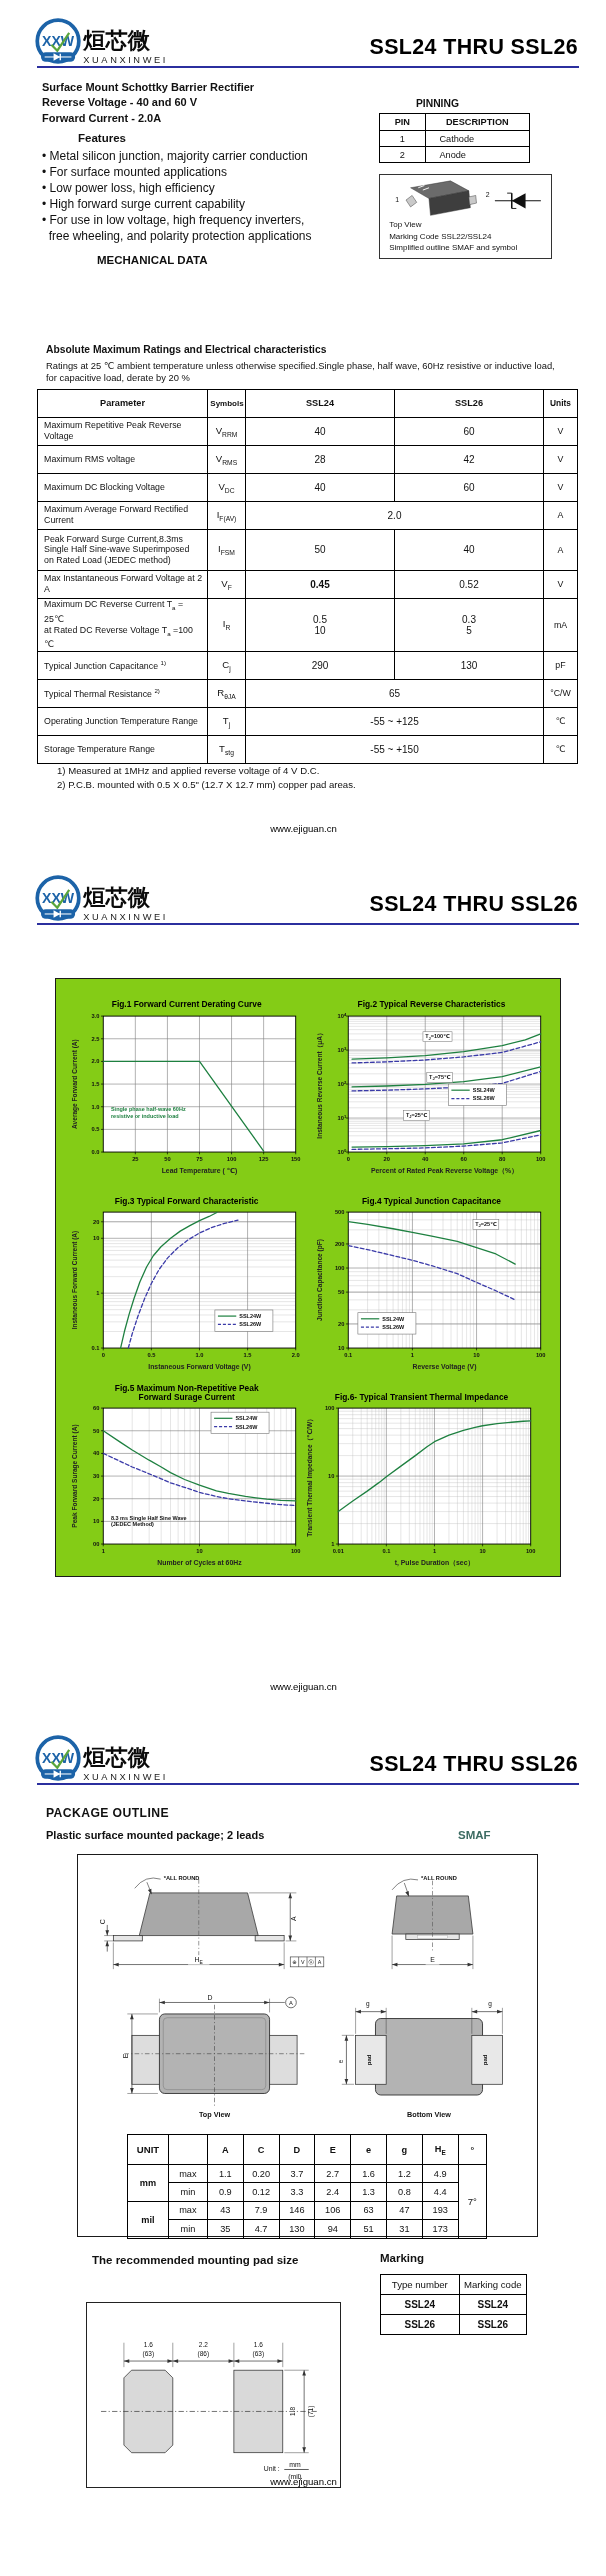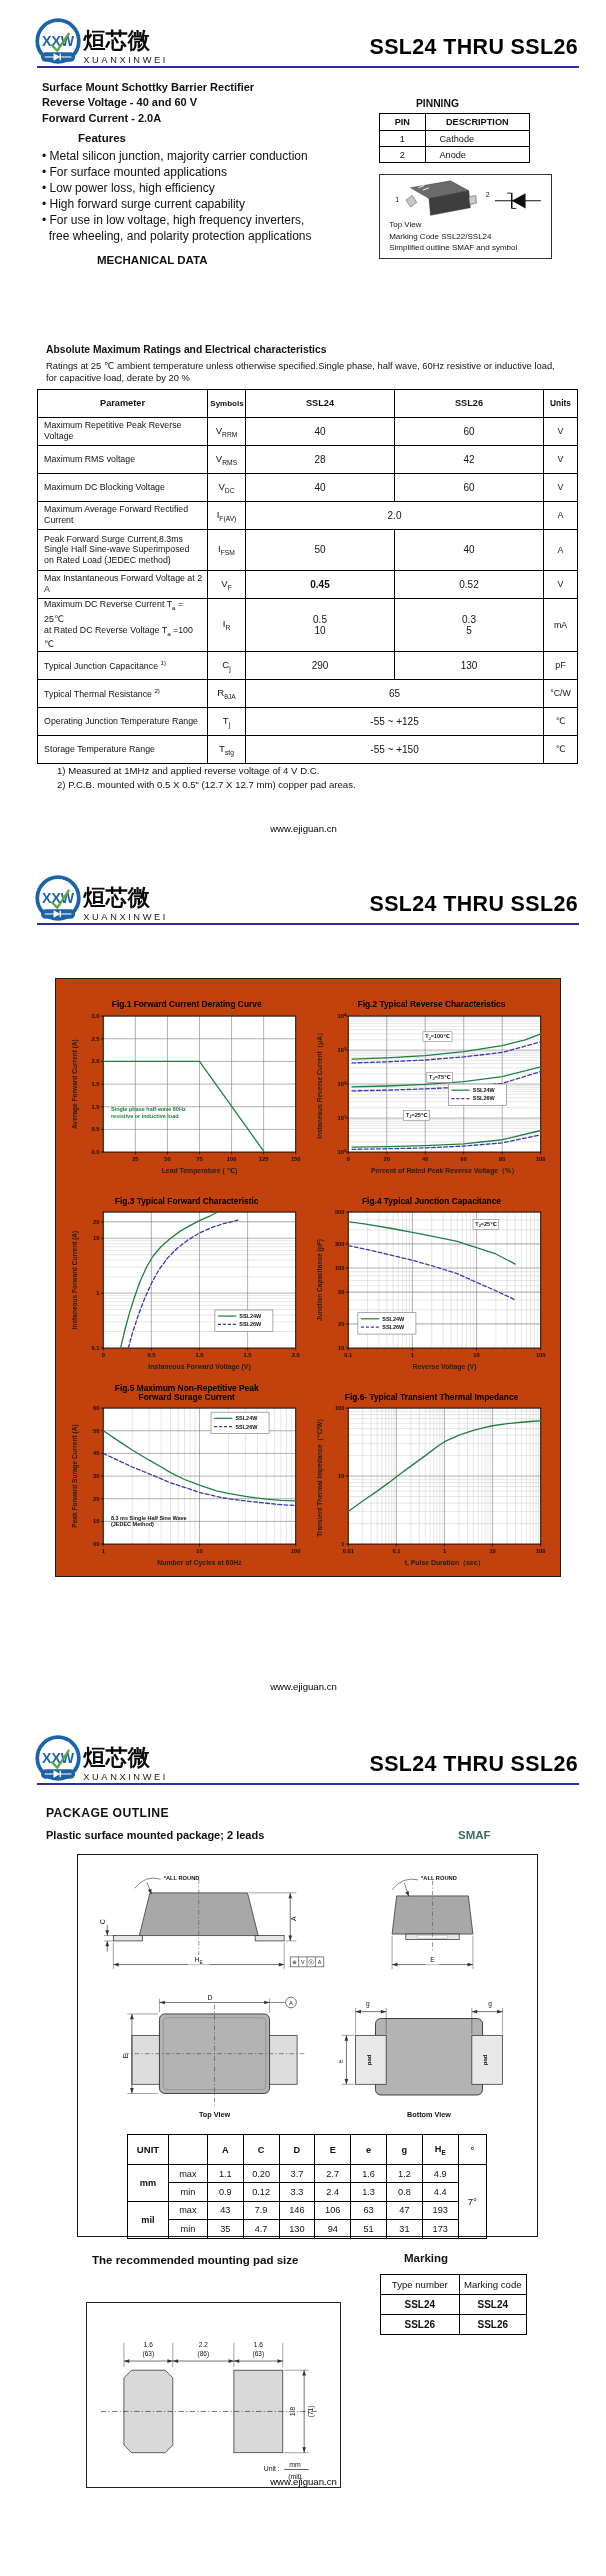--- a/index.html
+++ b/index.html
@@ -15,21 +15,21 @@
   .feat{font-size:12px;line-height:16px;}
   .secH{font-size:11.5px;font-weight:bold;padding-left:36px;}
   table{border-collapse:collapse;}
   .dtable td,.dtable th{border:0.8px solid #000;text-align:center;font-size:9.2px;padding:0.8px 2.3px;}
   .dtable{border:1.5px solid #000;}
   .param{text-align:left !important;padding-left:6.1px !important;font-size:8.8px !important;line-height:10.7px;}
   .bigmodel{font-size:13px;font-weight:bold;}
   .fig-cell{position:absolute;width:237px;height:188px;}
   .fig-title{height:20px;display:flex;flex-direction:column;justify-content:flex-end;align-items:center;
              font-size:8.4px;font-weight:bold;line-height:9.2px;text-align:center;color:#000;}
-  .figbox{position:absolute;border:1.5px solid #1a1a1a;background:#c2410c;}
+  .figbox{position:absolute;border:1.5px solid #1a1a1a;background:#84cc16;}
   .obox{position:absolute;border:1.5px solid #1a1a1a;background:#fff;}
   sub{font-size:70%;} sup{font-size:70%;}
 </style>
 </head>
 <body>
 
 <div class="sheet">
 
   <div class="abs" style="left:0;top:17.6px;width:607px;height:54px;">
     <svg class="logo-svg" viewBox="0 0 210 66">
@@ -522,21 +522,21 @@
           <text x="41" y="99.5" font-size="7.5" fill="#111" text-anchor="end" font-family="&quot;Liberation Sans&quot;,&quot;DejaVu Sans&quot;,sans-serif" font-weight="bold"><tspan>30</tspan></text>
           <line x1="43" y1="67.33333333333334" x2="46" y2="67.33333333333334" stroke="#000" stroke-width="0.9"></line>
           <text x="41" y="69.83333333333334" font-size="7.5" fill="#111" text-anchor="end" font-family="&quot;Liberation Sans&quot;,&quot;DejaVu Sans&quot;,sans-serif" font-weight="bold"><tspan>40</tspan></text>
           <line x1="43" y1="37.66666666666666" x2="46" y2="37.66666666666666" stroke="#000" stroke-width="0.9"></line>
           <text x="41" y="40.16666666666666" font-size="7.5" fill="#111" text-anchor="end" font-family="&quot;Liberation Sans&quot;,&quot;DejaVu Sans&quot;,sans-serif" font-weight="bold"><tspan>50</tspan></text>
           <line x1="43" y1="8" x2="46" y2="8" stroke="#000" stroke-width="0.9"></line>
           <text x="41" y="10.5" font-size="7.5" fill="#111" text-anchor="end" font-family="&quot;Liberation Sans&quot;,&quot;DejaVu Sans&quot;,sans-serif" font-weight="bold"><tspan>60</tspan></text>
           <text x="172" y="214" font-size="9" fill="#222" text-anchor="middle" font-family="&quot;Liberation Sans&quot;,&quot;DejaVu Sans&quot;,sans-serif" font-weight="bold"><tspan>Number of Cycles at 60Hz</tspan></text>
           <text x="11" y="97" font-size="8.6" fill="#222" text-anchor="middle" font-family="&quot;Liberation Sans&quot;,&quot;DejaVu Sans&quot;,sans-serif" font-weight="bold" transform="rotate(-90 11 97)"><tspan>Peak Forward Surage Current (A)</tspan></text>
         </svg></div>
-    <div class="fig-cell" style="left:257px;top:403px;"><div class="fig-title">Fig.6- Typical Transient Thermal Impedance</div><svg viewBox="0 0 310 220" style="width: 237px; height: 168px;">
+    <div class="fig-cell" style="left:247px;top:403px;"><div class="fig-title">Fig.6- Typical Transient Thermal Impedance</div><svg viewBox="0 0 310 220" style="width: 237px; height: 168px;">
           <rect x="46" y="8" width="252" height="178" fill="#fff"></rect>
           <line x1="64.96488972683082" y1="8" x2="64.96488972683082" y2="186" stroke="#bdbdbd" stroke-width="0.5"></line>
           <line x1="76.05863904733873" y1="8" x2="76.05863904733873" y2="186" stroke="#bdbdbd" stroke-width="0.5"></line>
           <line x1="83.92977945366164" y1="8" x2="83.92977945366164" y2="186" stroke="#bdbdbd" stroke-width="0.5"></line>
           <line x1="90.03511027316918" y1="8" x2="90.03511027316918" y2="186" stroke="#bdbdbd" stroke-width="0.5"></line>
           <line x1="95.02352877416955" y1="8" x2="95.02352877416955" y2="186" stroke="#bdbdbd" stroke-width="0.5"></line>
           <line x1="99.2411765208982" y1="8" x2="99.2411765208982" y2="186" stroke="#bdbdbd" stroke-width="0.5"></line>
           <line x1="102.89466918049244" y1="8" x2="102.89466918049244" y2="186" stroke="#bdbdbd" stroke-width="0.5"></line>
           <line x1="106.11727809467746" y1="8" x2="106.11727809467746" y2="186" stroke="#bdbdbd" stroke-width="0.5"></line>
           <line x1="127.96488972683082" y1="8" x2="127.96488972683082" y2="186" stroke="#bdbdbd" stroke-width="0.5"></line>
@@ -839,21 +839,21 @@
         <polygon points="0,0 -7,2.4 -7,-2.4" fill="#333" transform="translate(284,196) rotate(90)"></polygon>
         <text x="272" y="142" font-size="8.5" fill="#111" text-anchor="middle" font-family="&quot;Liberation Sans&quot;,&quot;DejaVu Sans&quot;,sans-serif" font-weight="normal" transform="rotate(-90 272 142)"><tspan>1.8</tspan></text>
         <text x="296" y="142" font-size="8.5" fill="#111" text-anchor="middle" font-family="&quot;Liberation Sans&quot;,&quot;DejaVu Sans&quot;,sans-serif" font-weight="normal" transform="rotate(-90 296 142)"><tspan>(71)</tspan></text>
         <text x="252" y="220" font-size="9" fill="#111" text-anchor="end" font-family="&quot;Liberation Sans&quot;,&quot;DejaVu Sans&quot;,sans-serif" font-weight="normal"><tspan>Unit :</tspan></text>
         <text x="272" y="215" font-size="9" fill="#111" text-anchor="middle" font-family="&quot;Liberation Sans&quot;,&quot;DejaVu Sans&quot;,sans-serif" font-weight="normal"><tspan>mm</tspan></text>
         <line x1="258" y1="218" x2="290" y2="218" stroke="#111" stroke-width="0.9"></line>
         <text x="272" y="230" font-size="9" fill="#111" text-anchor="middle" font-family="&quot;Liberation Sans&quot;,&quot;DejaVu Sans&quot;,sans-serif" font-weight="normal"><tspan>(mil)</tspan></text>
       </svg>
   </div>
 
-  <div class="abs b" style="left:404px;top:2252px;font-size:11.5px;">Marking</div>
+  <div class="abs b" style="left:380px;top:2252px;font-size:11.5px;">Marking</div>
   <table class="abs dtable" id="marking-table" style="left:380px;top:2274px;width:147px;">
       <tbody>
         <tr style="height:20px;">
           <td style="width:73px;font-size:9.6px;">Type number</td>
           <td style="font-size:9.6px;">Marking code</td>
         </tr>
         <tr style="height:20px;">
           <td class="b" style="font-size:10px;">SSL24</td>
           <td class="b" style="font-size:10px;">SSL24</td>
         </tr>

